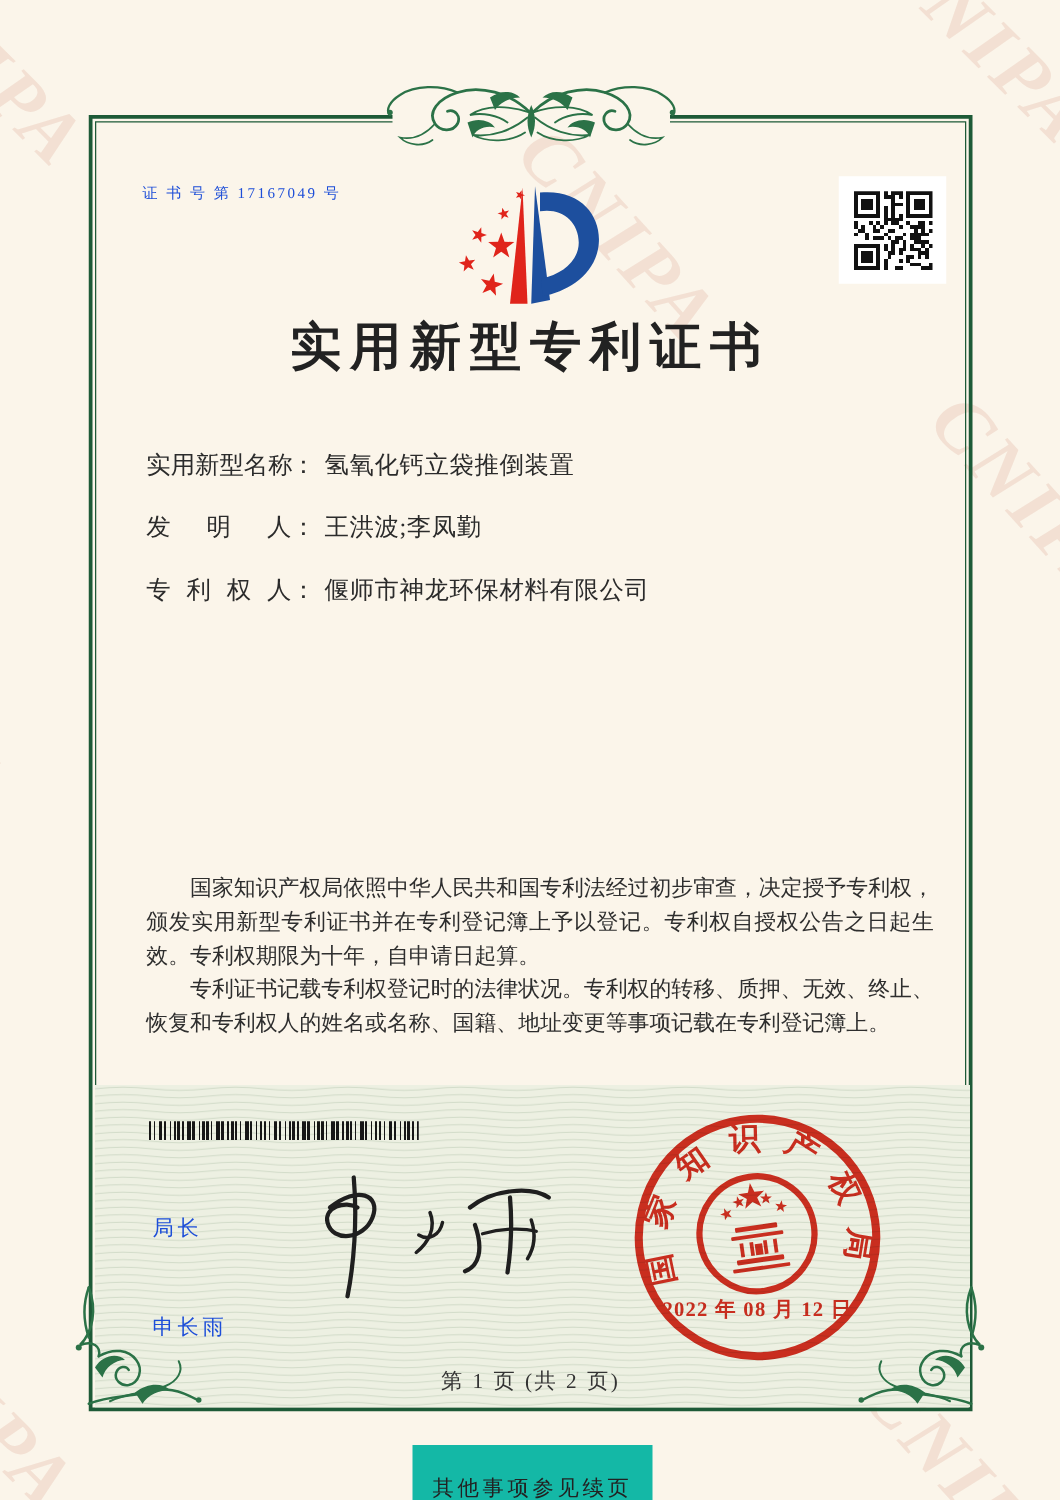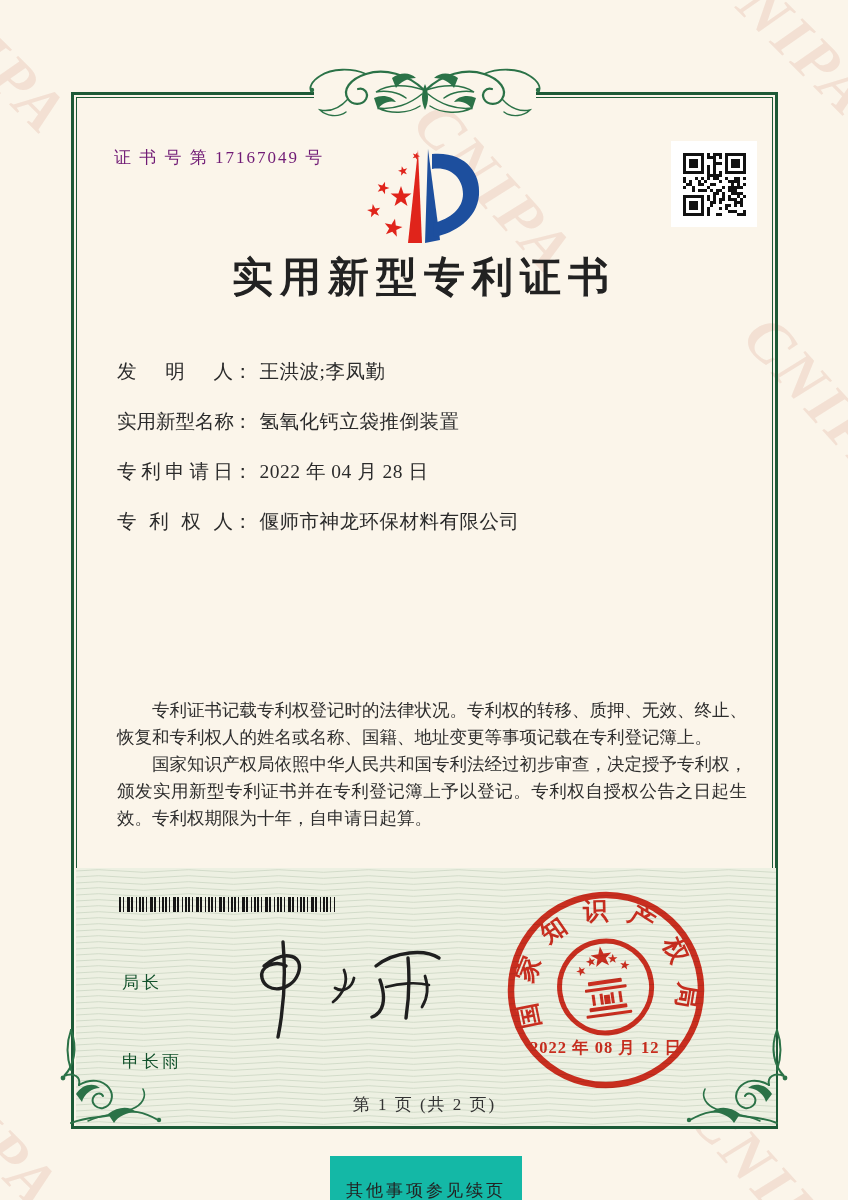--- a/index.html
+++ b/index.html
@@ -31,21 +31,21 @@
   
   .waves{position:absolute;left:76px;top:868px;z-index:1;}
   
   .flourish-patch{
     position:absolute;left:314px;top:87px;width:222px;height:13px;
     background:#fbf5ea;z-index:2;
   }
   .flourish{position:absolute;z-index:3;}
   .cert-no{
     position:absolute;left:114px;top:146px;z-index:4;
-    font-size:17px;letter-spacing:2px;color:#701a75;
+    font-size:12px;letter-spacing:2px;color:#1d4ed8;
   }
   .logo{position:absolute;left:352px;top:140px;z-index:4;}
   .qr{
     position:absolute;left:671px;top:141px;width:86px;height:86px;
     background:#ffffff;z-index:4;display:flex;align-items:center;justify-content:center;
   }
   .title{
     position:absolute;left:0;top:250px;width:848px;z-index:4;
     text-align:center;font-size:41px;font-weight:bold;letter-spacing:7px;
     color:#222;
@@ -71,21 +71,21 @@
       #161616 0 2px,rgba(0,0,0,0) 2px 4px,
       #161616 4px 5px,rgba(0,0,0,0) 5px 8px,
       #161616 8px 11px,rgba(0,0,0,0) 11px 12px,
       #161616 12px 14px,rgba(0,0,0,0) 14px 17px,
       #161616 17px 18px,rgba(0,0,0,0) 18px 20px,
       #161616 20px 22px,rgba(0,0,0,0) 22px 23px);
   }
   .signer{
     position:absolute;left:122px;z-index:4;
     font-family:"Liberation Sans","DejaVu Sans",sans-serif;
-    font-size:17px;color:#14532d;letter-spacing:3px;
+    font-size:17px;color:#1d4ed8;letter-spacing:3px;
   }
   .signature{position:absolute;left:228px;top:936px;z-index:5;}
   .seal{position:absolute;left:503px;top:887px;z-index:5;mix-blend-mode:multiply;opacity:0.96;}
   .page-note{
     position:absolute;left:71px;top:1093px;width:707px;z-index:4;
     text-align:center;font-size:17px;letter-spacing:2px;color:#333;
   }
   .continuation{
     position:absolute;left:330px;top:1156px;z-index:4;
     background:#14b8a6;padding:23px 16px;
@@ -309,36 +309,33 @@
         <rect x="19" y="20" width="1" height="1"></rect>
         <rect x="20" y="20" width="1" height="1"></rect>
       </g>
   </svg>
 </div>
 
 <div class="title">实用新型专利证书</div>
 
 <div class="fields">
   <div class="frow">
-    <span class="flabel">发明人</span><span class="fcolon">：</span><span class="fvalue">王洪波;李凤勤</span>
-  </div>
-  <div class="frow">
     <span class="flabel">实用新型名称</span><span class="fcolon">：</span><span class="fvalue">氢氧化钙立袋推倒装置</span>
   </div>
   <div class="frow">
-    <span class="flabel">专利申请日</span><span class="fcolon">：</span><span class="fvalue">2022 年 04 月 28 日</span>
+    <span class="flabel">发明人</span><span class="fcolon">：</span><span class="fvalue">王洪波;李凤勤</span>
   </div>
   <div class="frow">
     <span class="flabel">专利权人</span><span class="fcolon">：</span><span class="fvalue">偃师市神龙环保材料有限公司</span>
   </div>
 </div>
 
 <div class="notes">
+  <p>国家知识产权局依照中华人民共和国专利法经过初步审查，决定授予专利权，颁发实用新型专利证书并在专利登记簿上予以登记。专利权自授权公告之日起生效。专利权期限为十年，自申请日起算。</p>
   <p>专利证书记载专利权登记时的法律状况。专利权的转移、质押、无效、终止、恢复和专利权人的姓名或名称、国籍、地址变更等事项记载在专利登记簿上。</p>
-  <p>国家知识产权局依照中华人民共和国专利法经过初步审查，决定授予专利权，颁发实用新型专利证书并在专利登记簿上予以登记。专利权自授权公告之日起生效。专利权期限为十年，自申请日起算。</p>
 </div>
 
 <div class="barcode"></div>
 
 <div class="signer" style="top:971px;">局长</div>
 <div class="signer" style="top:1006px;margin-top:44px;">申长雨</div>
 
 <svg class="signature" width="225" height="105" viewBox="0 0 225 105">
   <g stroke="#1f1f1f" fill="none" stroke-width="3.4" stroke-linecap="round" stroke-linejoin="round">
     <path d="M 36,30 C 58,12 77,20 70,38 C 63,56 38,58 34,42 C 31,30 48,24 58,30"></path>

